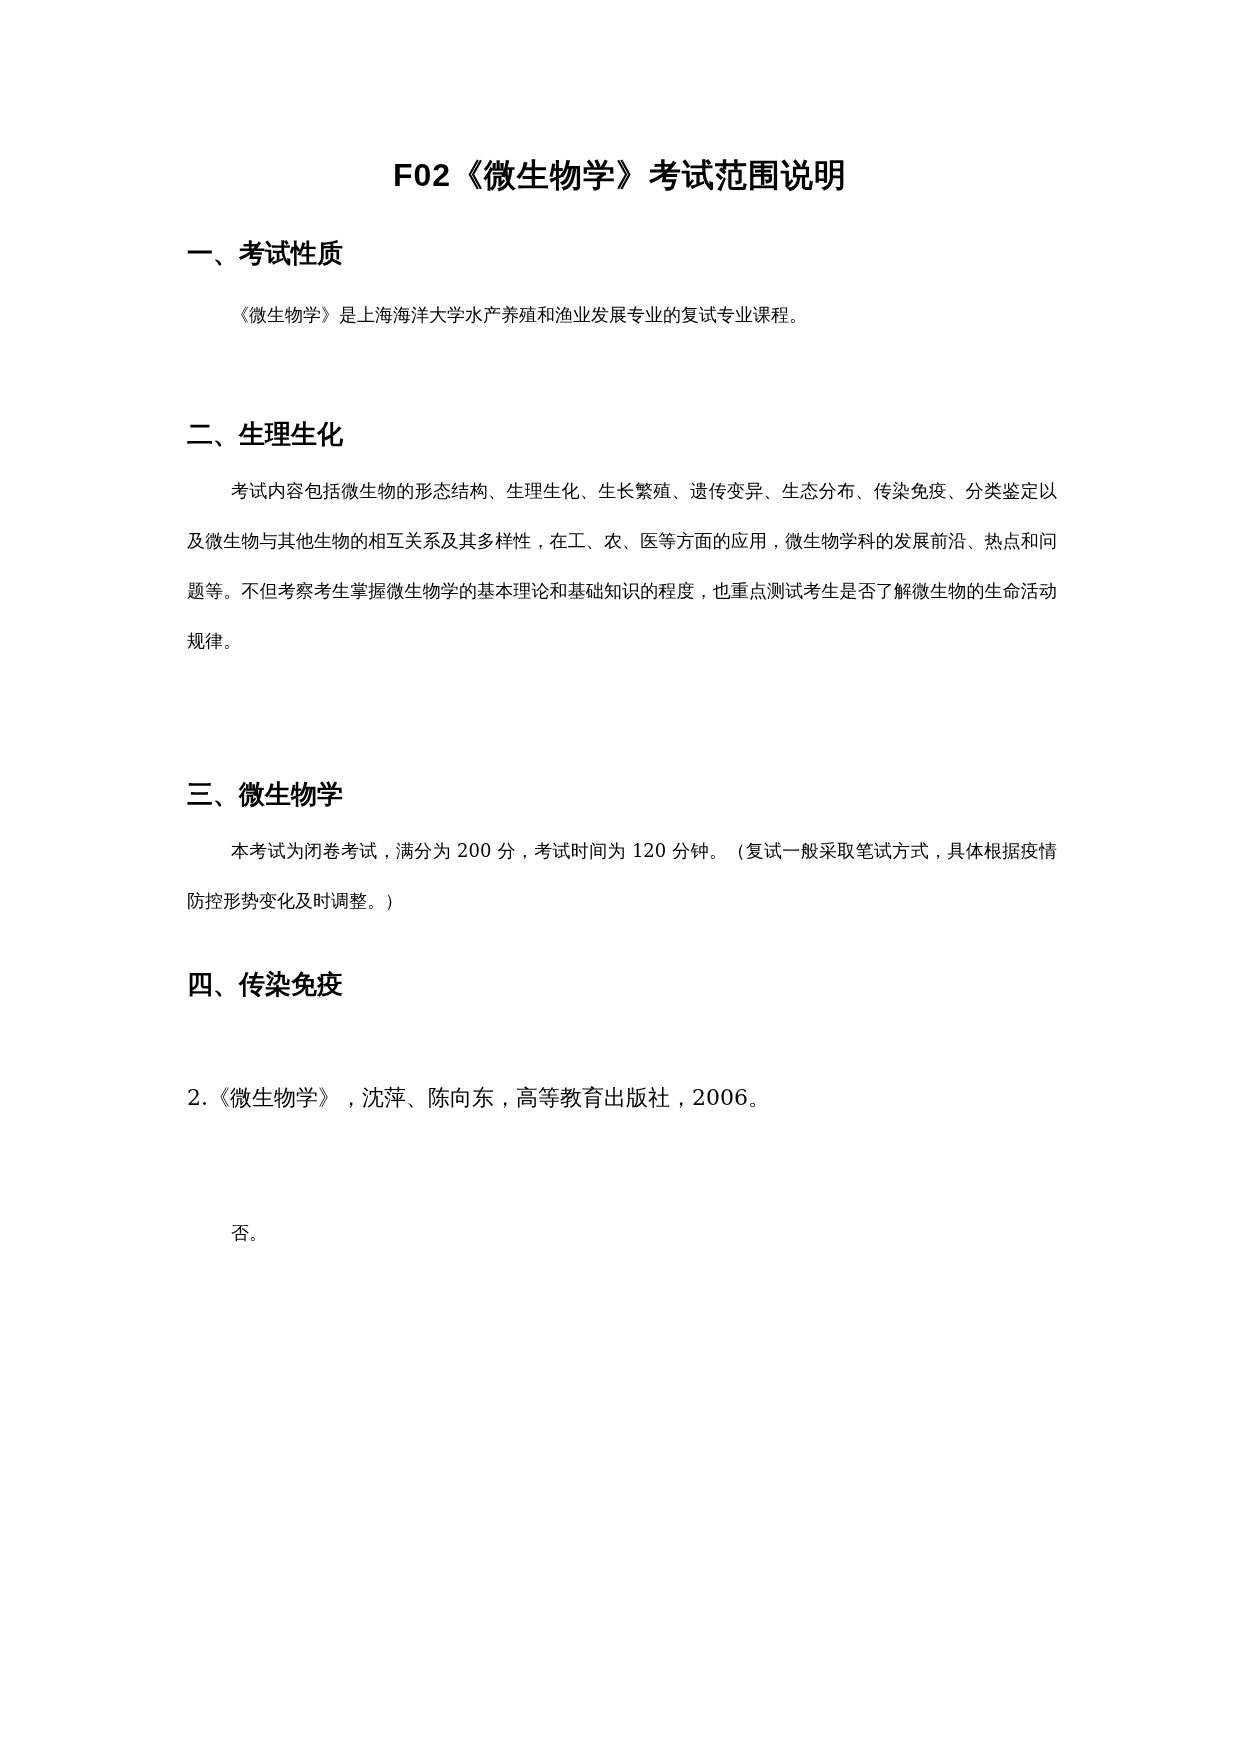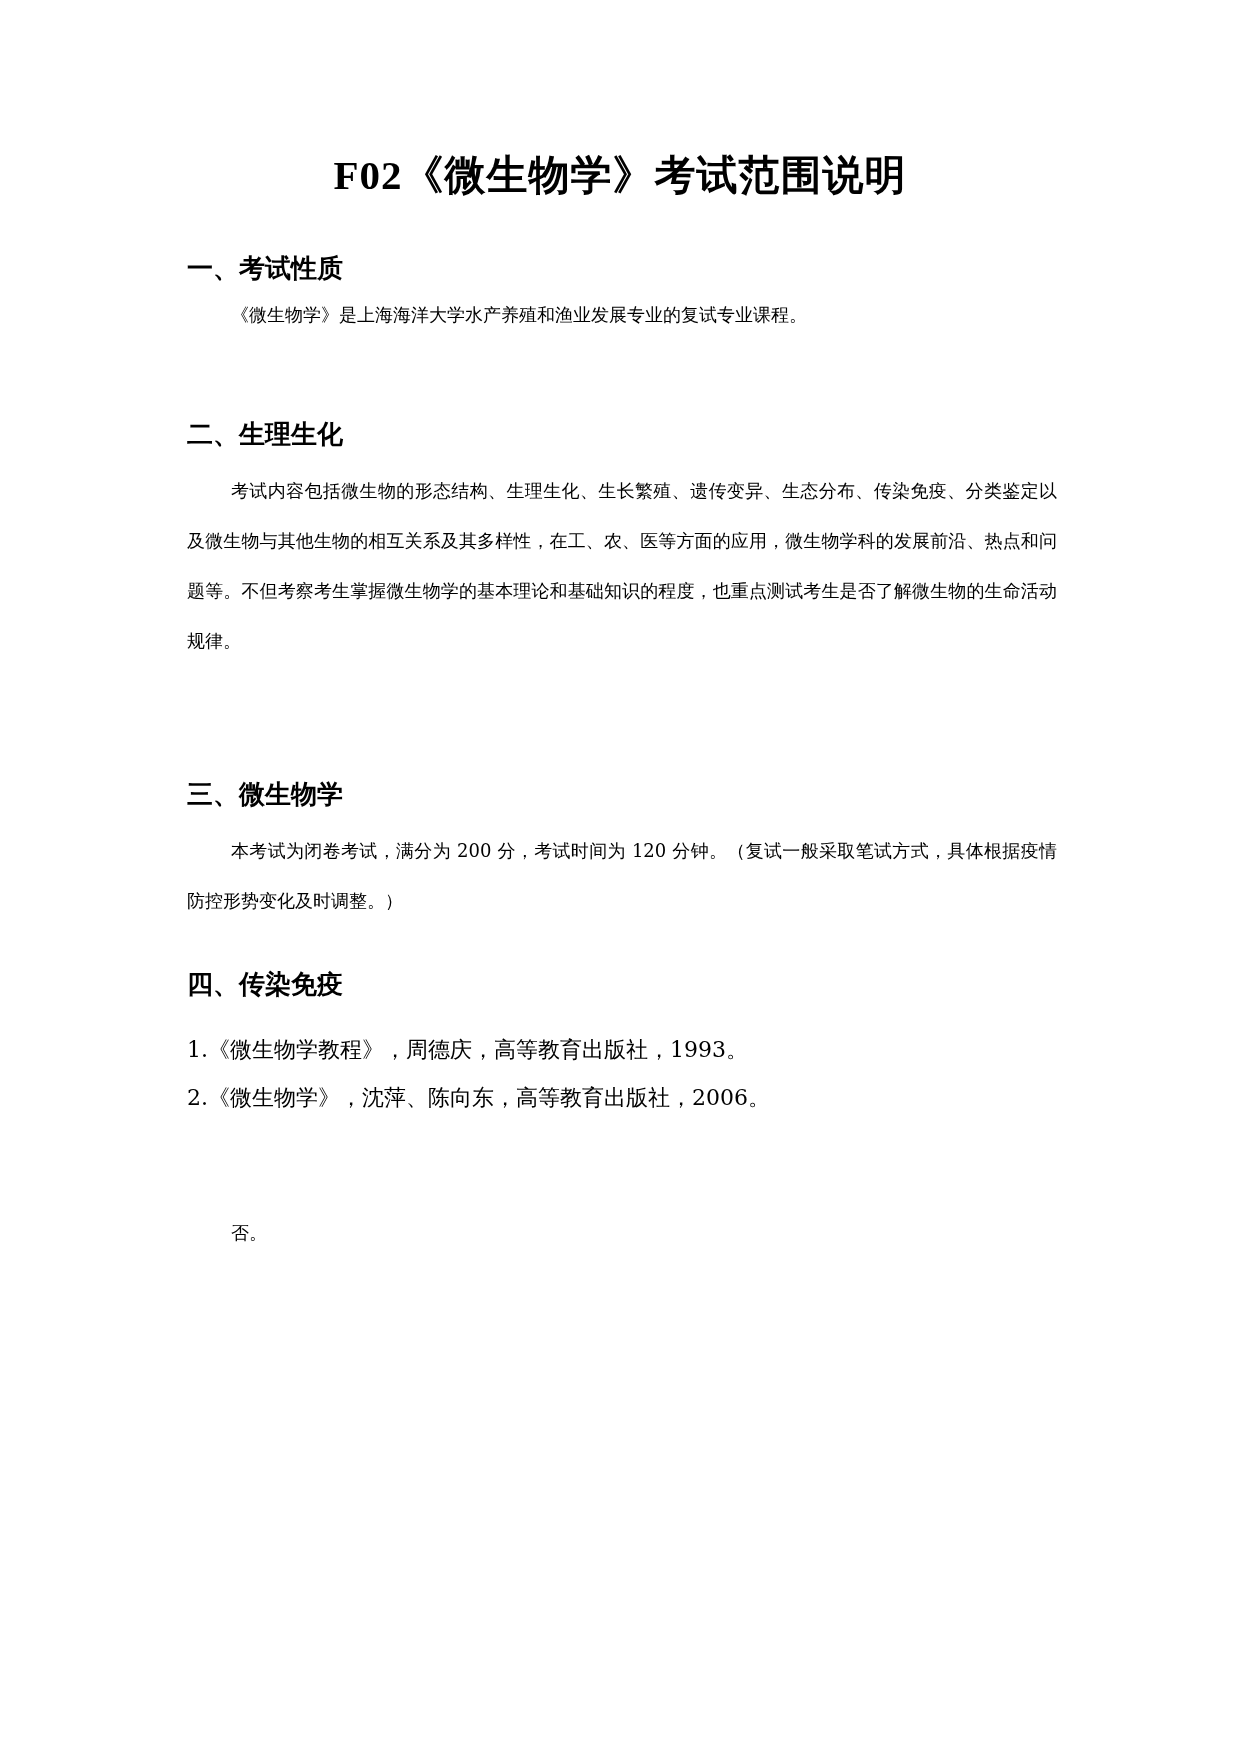--- a/index.html
+++ b/index.html
@@ -21,23 +21,23 @@
       top: 0;
       width: 1240px;
       height: 1754px;
     }
     .doc-title {
       position: absolute;
       left: 0;
       width: 1240px;
       top: 150px;
       text-align: center;
-      font-family: Liberation Serif, serif;
+      font-family: Liberation Sans, sans-serif;
       font-weight: bold;
-      font-size: 41px;
+      font-size: 32px;
       letter-spacing: 1px;
       line-height: 50px;
     }
     .section-heading {
       position: absolute;
       left: 187px;
       font-family: "DejaVu Sans", "Liberation Sans", sans-serif;
       font-weight: bold;
       font-size: 26px;
       line-height: 40px;
@@ -60,28 +60,27 @@
       white-space: nowrap;
     }
   </style>
 </head>
 <body>
 
 <div class="page">
 
   <div class="doc-title">F02《微生物学》考试范围说明</div>
 
-  <div class="section-heading" style="top:248px;">一、考试性质</div>
+  <div class="section-heading" style="top:235px;font-family:Liberation Mono, monospace;">一、考试性质</div>
   <div class="para" style="top:290px;">《微生物学》是上海海洋大学水产养殖和渔业发展专业的复试专业课程。</div>
 
   <div class="section-heading" style="top:414px;">二、生理生化</div>
   <div class="para" style="top:466px;">考试内容包括微生物的形态结构、生理生化、生长繁殖、遗传变异、生态分布、传染免疫、分类鉴定以及微生物与其他生物的相互关系及其多样性，在工、农、医等方面的应用，微生物学科的发展前沿、热点和问题等。不但考察考生掌握微生物学的基本理论和基础知识的程度，也重点测试考生是否了解微生物的生命活动规律。</div>
 
   <div class="section-heading" style="top:774px;">三、微生物学</div>
   <div class="para" style="top:826px;">本考试为闭卷考试，满分为 200 分，考试时间为 120 分钟。（复试一般采取笔试方式，具体根据疫情防控形势变化及时调整。）</div>
 
   <div class="section-heading" style="top:964px;">四、传染免疫</div>
-  <div class="ref-item" style="top:1030px;">1.《微生物学教程》，周德庆，高等教育出版社，1993。</div>
   <div class="ref-item" style="top:1078px;text-align:center;">2.《微生物学》，沈萍、陈向东，高等教育出版社，2006。</div>
 
   <div class="para" style="top:1208px;">否。</div>
 
 </div>
 
 </body></html>

